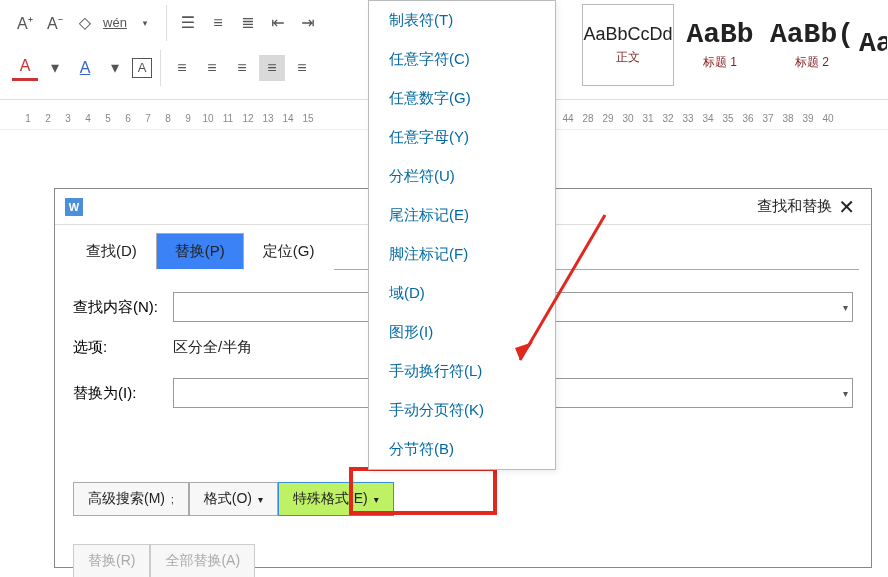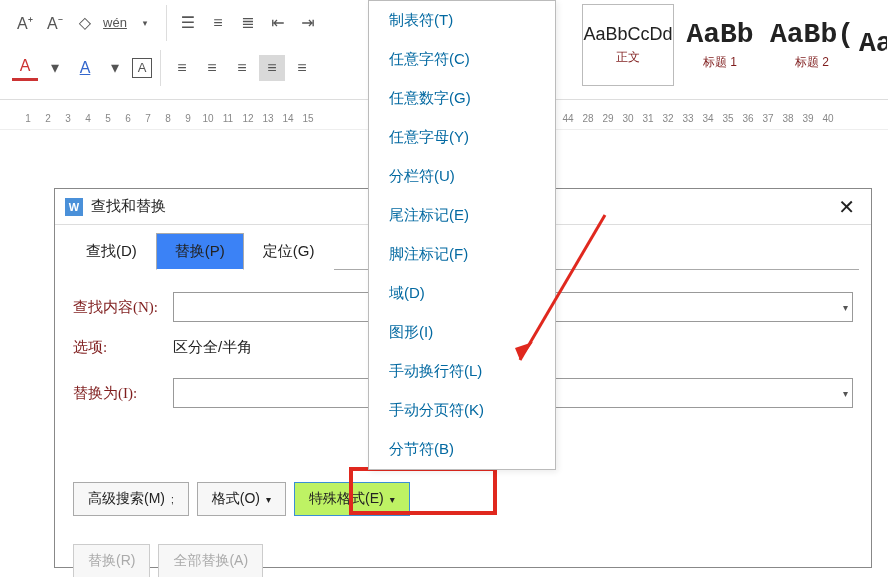--- a/index.html
+++ b/index.html
@@ -92,21 +92,21 @@
   }
   .dialog-icon {
     width: 18px; height: 18px;
     background: #4a90d9;
     color: #fff;
     font-size: 11px;
     display:flex;align-items:center;justify-content:center;
     margin-right: 8px;
     font-weight: bold;
   }
-  .dialog-title { flex: 1; font-size: 15px; color: #222; }
+  .dialog-title { flex: 1; font-size: 15px; color: #222; text-align: right; }
   .dialog-close { font-size: 20px; color: #222; padding: 0 6px; cursor: pointer; }
 
   .tabs {
     display: flex;
     padding: 8px 12px 0 12px;
   }
   .tab {
     padding: 8px 18px;
     border: 1px solid transparent;
     color: #222;
@@ -123,40 +123,39 @@
   .tab-sep { border-bottom: 1px solid #aaa; flex:1; }
 
   .dialog-body {
     padding: 12px 18px;
   }
   .form-row {
     display: flex;
     align-items: center;
     margin: 10px 0;
   }
-  .form-label { width: 100px; font-size: 15px; color: #7f1d1d; font-family: Liberation Serif, serif; }
+  .form-label { width: 100px; font-size: 15px; color: #000000; }
   .form-input {
     flex: 1;
     height: 30px;
     border: 1px solid #999;
     padding: 2px 6px;
   }
   .combo { position: relative; }
   .combo-arrow {
     position: absolute;
     right: 4px; top: 50%;
     transform: translateY(-50%);
     font-size: 10px;
     color: #555;
   }
   .form-static { font-size: 15px; color: #222; }
 
   .dialog-buttons {
     display: flex;
-    gap: 8px;
     padding: 8px 18px;
   }
   .btn {
     height: 34px;
     padding: 0 14px;
     border: 1px solid #aaa;
     background: #f7f7f7;
     font-size: 14px;
     color: #222;
     display: inline-flex;

